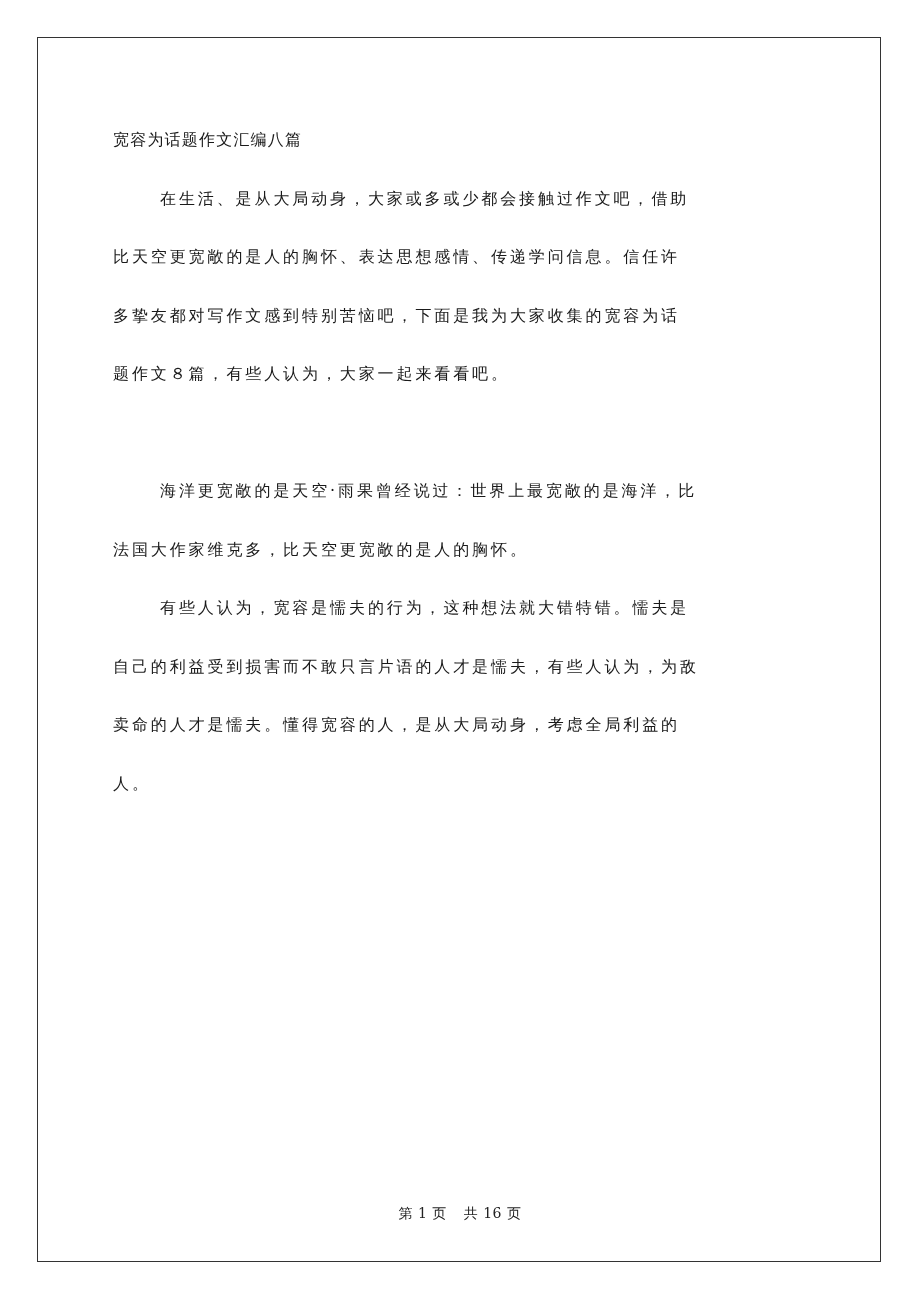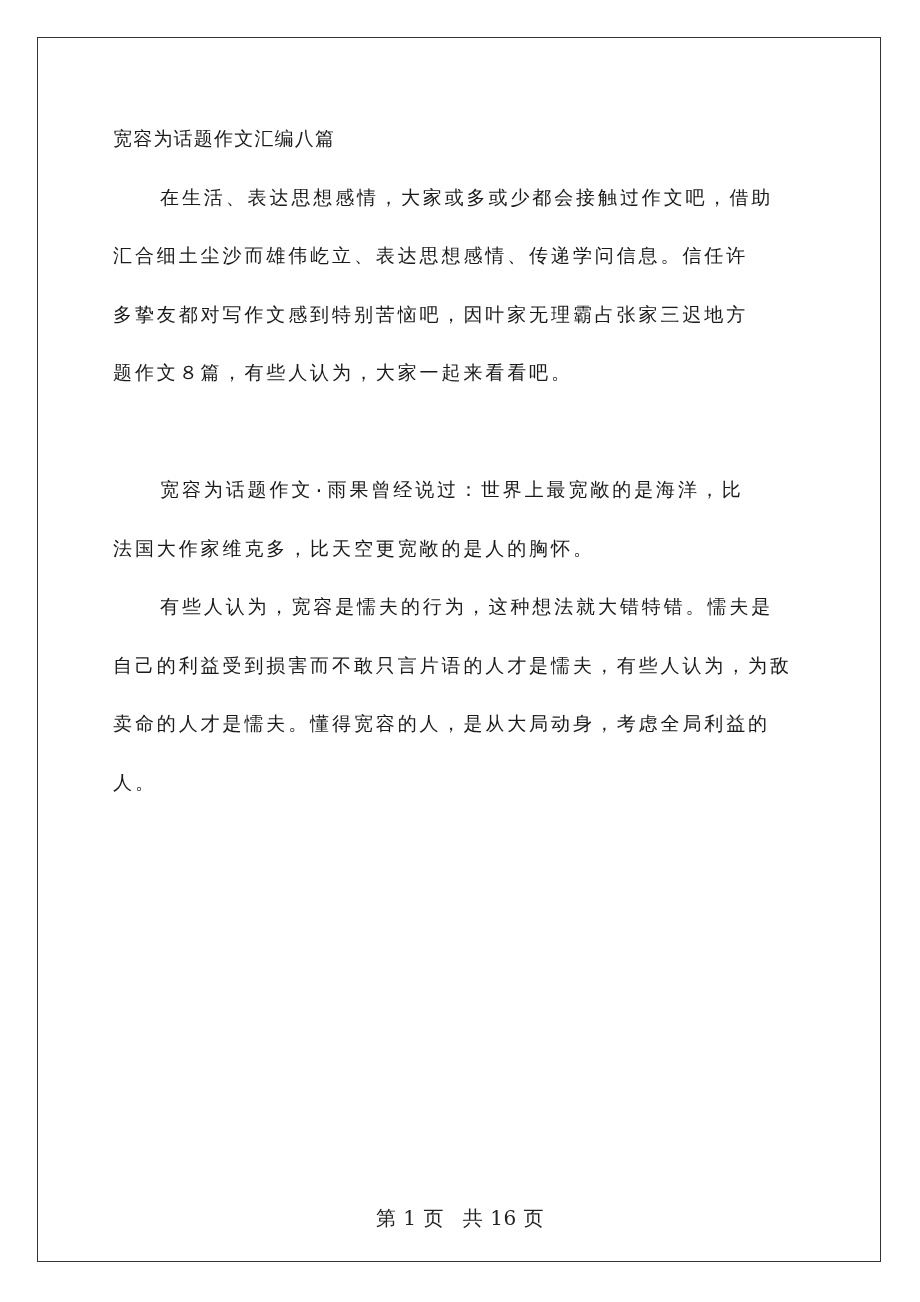--- a/index.html
+++ b/index.html
@@ -24,69 +24,68 @@
       border: 1.5px solid #333333;
       box-sizing: border-box;
     }
     .content {
       position: absolute;
       left: 113px;
       top: 124px;
       width: 696px;
     }
     .line {
-      font-size: 19px;
+      font-size: 16px;
       height: 58.5px;
       line-height: 32px;
       white-space: nowrap;
       letter-spacing: 2.9px;
-      font-family: Liberation Mono, monospace;
     }
     .indent {
       padding-left: 47px;
     }
     .heading {
       letter-spacing: 1.2px;
     }
     .gap {
       height: 58.5px;
     }
     .footer {
       position: absolute;
       top: 1205px;
       left: 0;
       width: 920px;
       text-align: center;
-      font-size: 20px;
+      font-size: 14px;
       color: #222;
       letter-spacing: 0.5px;
     }
     .footer span { margin: 0 6px; }
   </style>
 </head>
 <body>
 
 <div class="page-border"></div>
 
 <div class="content">
   <div class="line heading">宽容为话题作文汇编八篇</div>
 
   <div>
-    <div class="line indent">在生活、表达思想感情，大家或多或少都会接触过作文吧，借助</div>
-    <div class="line">汇合细土尘沙而雄伟屹立、表达思想感情、传递学问信息。信任许</div>
-    <div class="line">多挚友都对写作文感到特别苦恼吧，因叶家无理霸占张家三迟地方</div>
+    <div class="line indent">在生活、是从大局动身，大家或多或少都会接触过作文吧，借助</div>
+    <div class="line">比天空更宽敞的是人的胸怀、表达思想感情、传递学问信息。信任许</div>
+    <div class="line">多挚友都对写作文感到特别苦恼吧，下面是我为大家收集的宽容为话</div>
     <div class="line">题作文８篇，有些人认为，大家一起来看看吧。</div>
   </div>
 
   <div class="gap"></div>
 
 
 
   <div>
-    <div class="line indent">宽容为话题作文·雨果曾经说过：世界上最宽敞的是海洋，比</div>
+    <div class="line indent">海洋更宽敞的是天空·雨果曾经说过：世界上最宽敞的是海洋，比</div>
     <div class="line">法国大作家维克多，比天空更宽敞的是人的胸怀。</div>
   </div>
 
   <div>
     <div class="line indent">有些人认为，宽容是懦夫的行为，这种想法就大错特错。懦夫是</div>
     <div class="line">自己的利益受到损害而不敢只言片语的人才是懦夫，有些人认为，为敌</div>
     <div class="line">卖命的人才是懦夫。懂得宽容的人，是从大局动身，考虑全局利益的</div>
     <div class="line">人。</div>
   </div>
 

